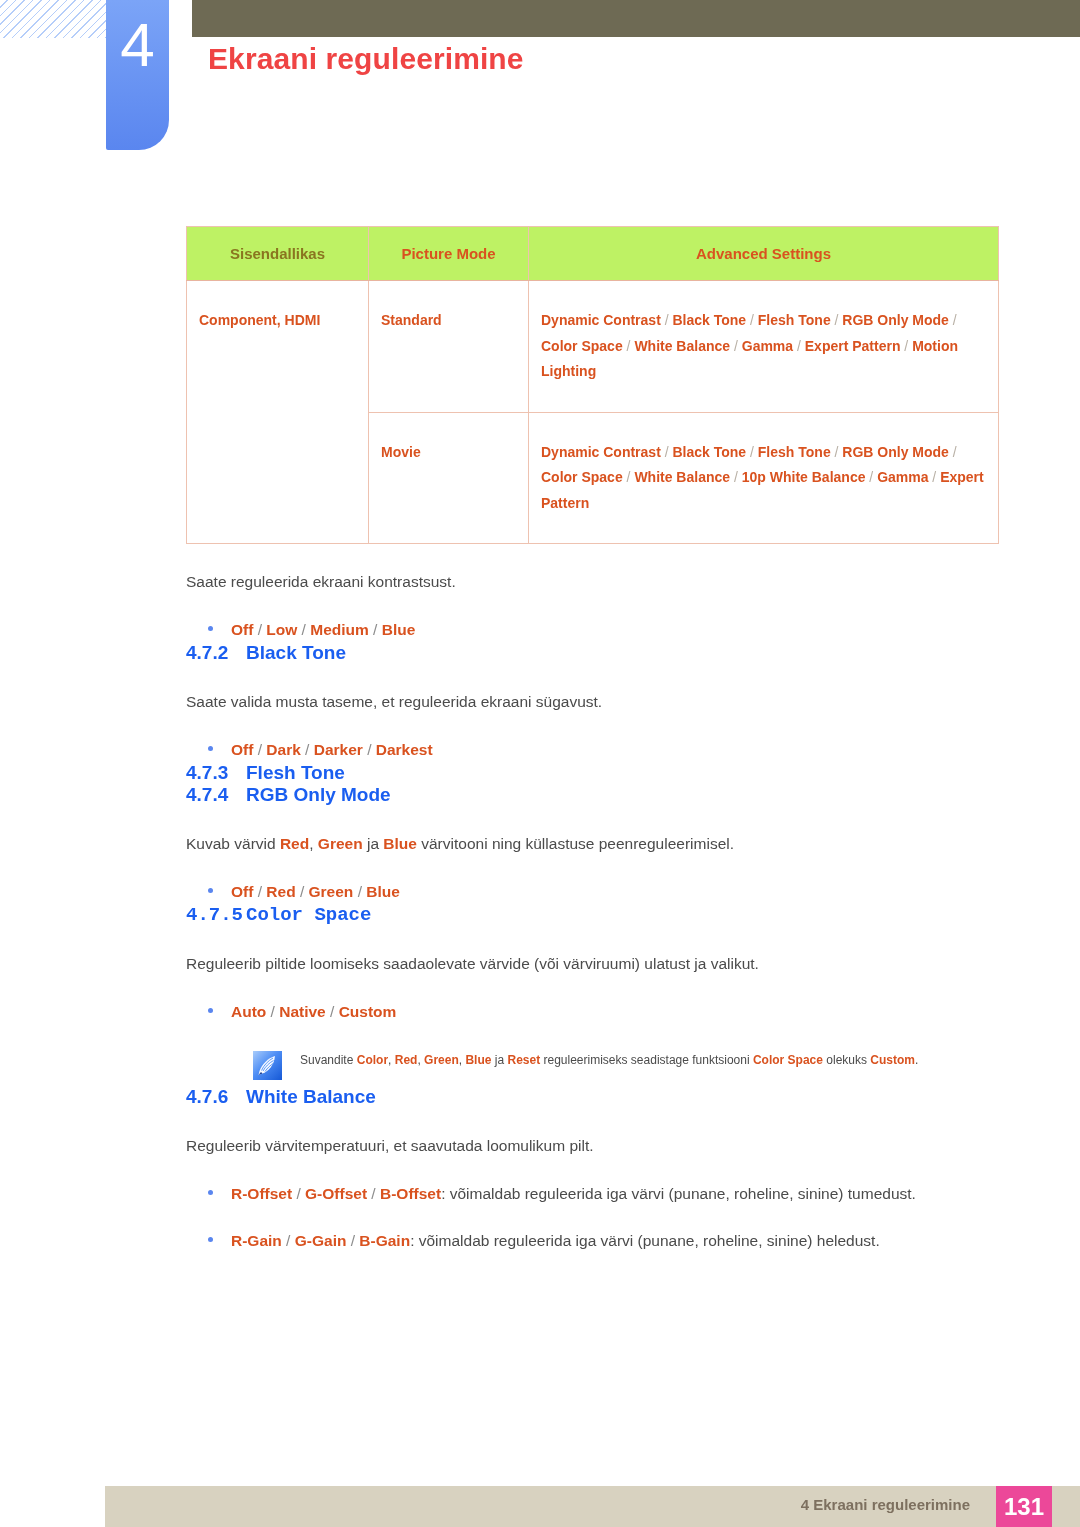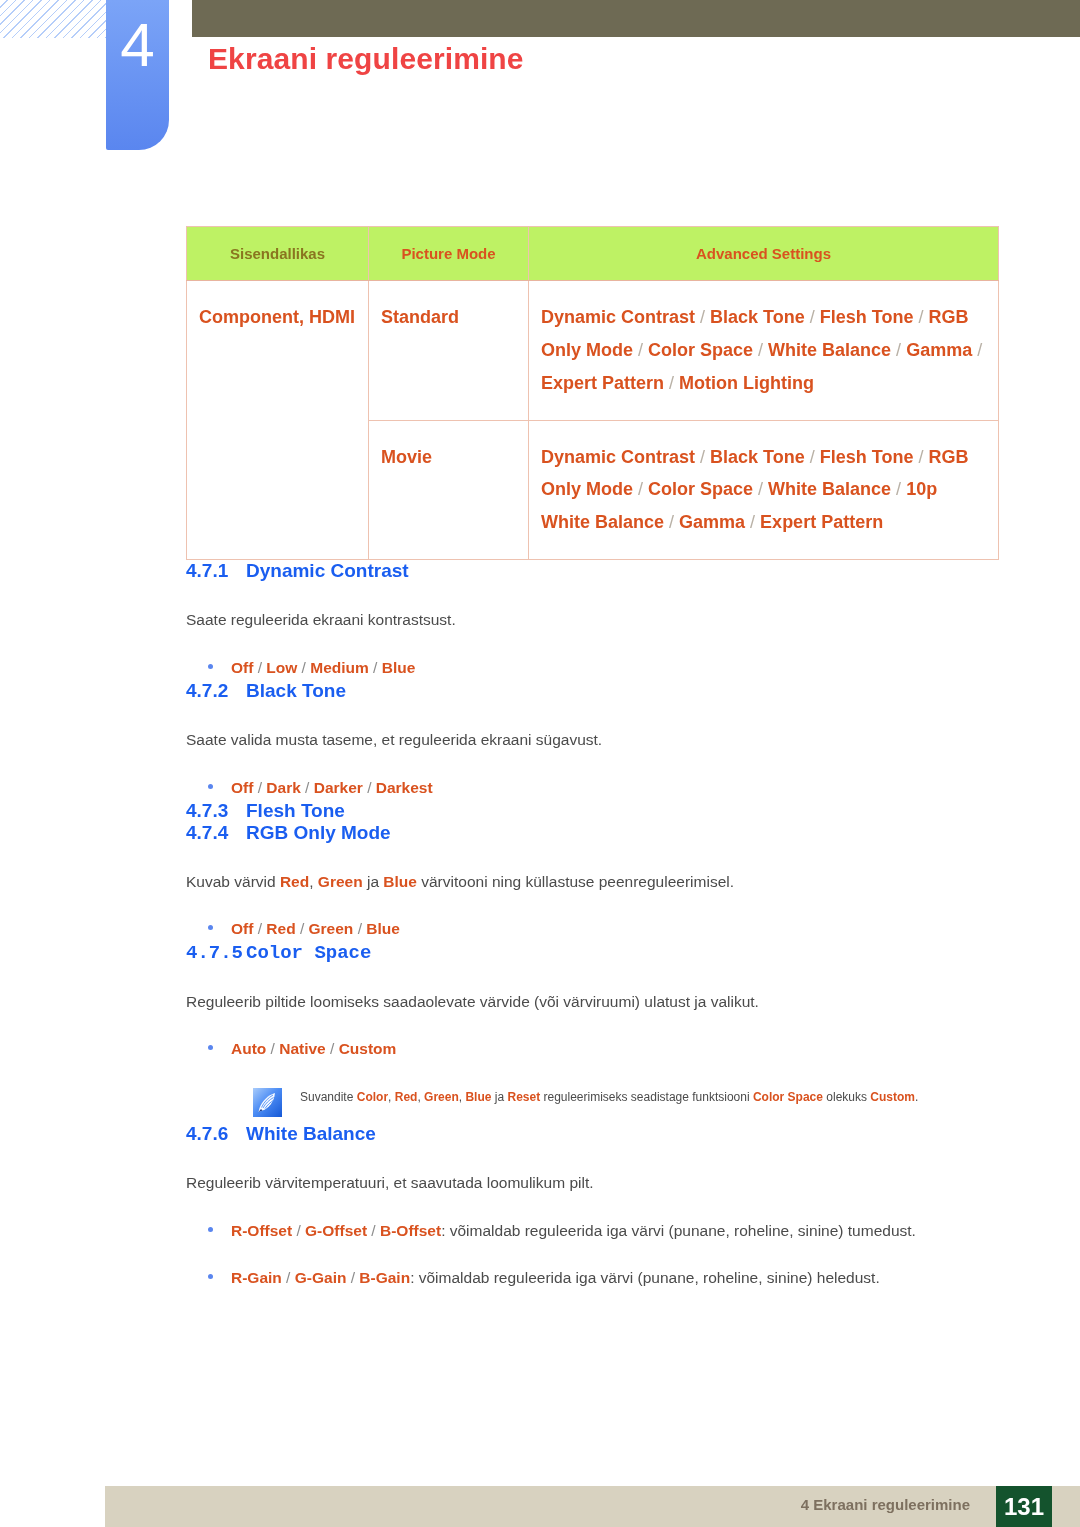--- a/index.html
+++ b/index.html
@@ -79,23 +79,23 @@
   
   .spec-table {
     width: 812px;
     border-collapse: collapse;
     border: 1.5px solid #9c8a3c;
     table-layout: fixed;
   }
   .spec-table th,
   .spec-table td {
     border: 1px solid #eec2b0;
-    padding: 20px 12px;
+    padding: 27px 12px;
     vertical-align: top;
-    font-size: 18px;
+    font-size: 14px;
     line-height: 1.82;
     font-weight: bold;
   }
   .spec-table thead th {
     background: #bef264;
     text-align: center;
     font-size: 15px;
     padding: 13px 10px;
     border-bottom: 1px solid #e8b49f;
   }
@@ -186,21 +186,21 @@
     right: 110px; top: 1496px;
     font-size: 15px;
     font-weight: bold;
     color: #7d705f;
     white-space: nowrap;
   }
   .page-num-box {
     position: absolute;
     left: 996px; top: 1486px;
     width: 56px; height: 41px;
-    background: #14532d;
+    background: #ec4899;
     color: #ffffff;
     font-size: 24px;
     font-weight: bold;
     display: flex;
     align-items: center;
     justify-content: center;
   }
 </style>
 </head>
 <body>
@@ -242,23 +242,20 @@
         </tr>
         <tr>
           <td>Movie</td>
           <td>
             <span class="kw">Dynamic Contrast</span><span class="sep"> / </span><span class="kw">Black Tone</span><span class="sep"> / </span><span class="kw">Flesh Tone</span><span class="sep"> / </span><span class="kw">RGB Only Mode</span><span class="sep"> / </span><span class="kw">Color Space</span><span class="sep"> / </span><span class="kw">White Balance</span><span class="sep"> / </span><span class="kw">10p White Balance</span><span class="sep"> / </span><span class="kw">Gamma</span><span class="sep"> / </span><span class="kw">Expert Pattern</span>
           </td>
         </tr>
       </tbody>
     </table>
 
-    <h2 class="sec s471">
-      <span class="num">4.7.1</span><span>Dynamic Contrast</span>
-    </h2>
     <p class="body">Saate reguleerida ekraani kontrastsust.</p>
     <ul class="bullets">
       <li>
         <span class="kw">Off</span><span class="sl"> / </span><span class="kw">Low</span><span class="sl"> / </span><span class="kw">Medium</span><span class="sl"> / </span><span class="kw">Blue</span>
       </li>
     </ul>
 
     <h2 class="sec s472">
       <span class="num">4.7.2</span><span>Black Tone</span>
     </h2>

